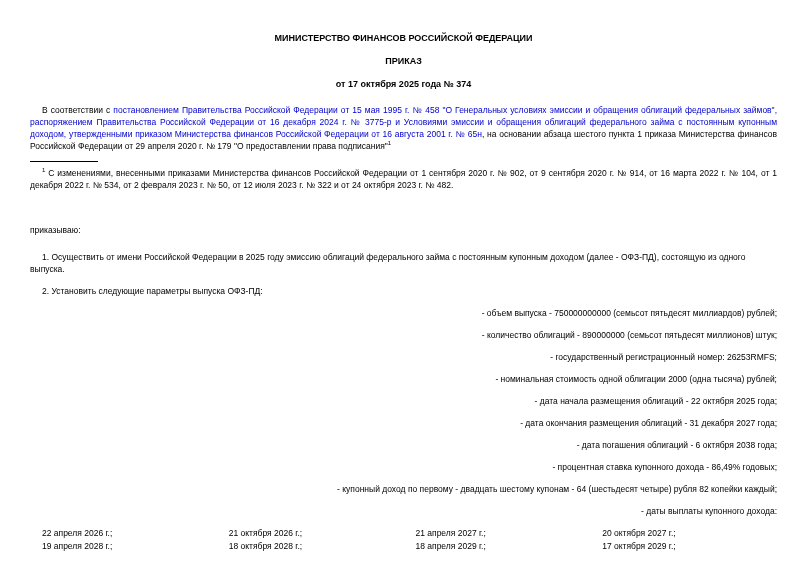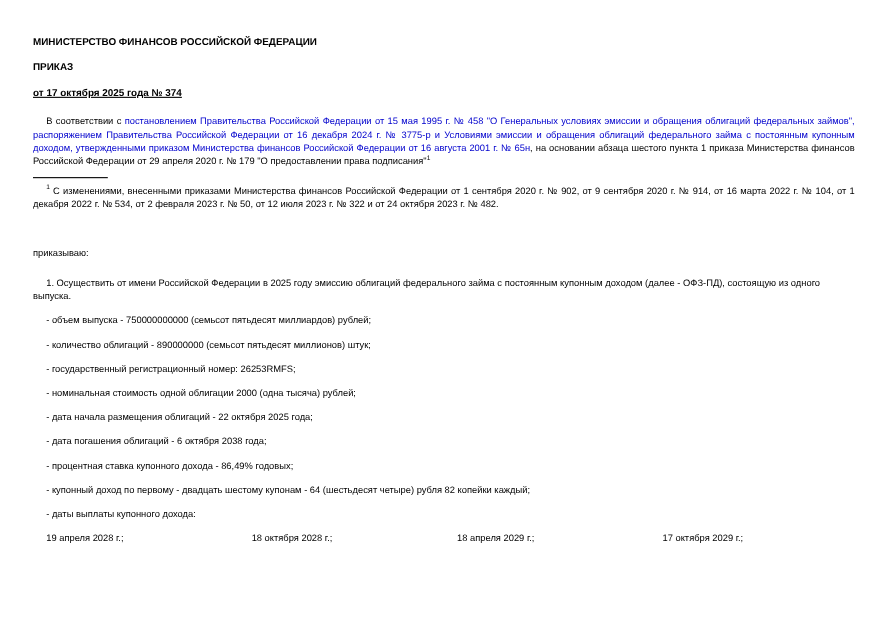--- a/index.html
+++ b/index.html
@@ -4,24 +4,24 @@
 <style>
   html, body { margin: 0; padding: 0; background: #ffffff; }
   body {
     width: 807px; height: 571px;
     font-family: "Liberation Sans", sans-serif;
     color: #000000;
     overflow: hidden;
   }
   .page { padding: 33px 30px 0 30px; }
 
-  .centered { font-weight: bold; font-size: 9px; line-height: 10px; }
+  .centered { text-align: center; font-weight: bold; font-size: 9px; line-height: 10px; }
   .ministry   { margin: 0 0 13px 0; }
   .order-word { margin: 0 0 13px 0; }
-  .order-date { margin: 0 0 15px 0; text-decoration: underline; }
+  .order-date { margin: 0 0 15px 0; }
   .doc-title  { margin: 0 0 27px 0; }
 
   p { margin: 0; }
   .body-text {
     font-size: 8.5px;
     line-height: 12px;
   }
   .preamble {
     text-align: justify;
     text-indent: 12px;
@@ -37,21 +37,21 @@
   .footnote {
     text-align: justify;
     text-indent: 12px;
     font-size: 8.5px;
     line-height: 12px;
     margin-bottom: 33px;
   }
 
   .lead { margin-bottom: 15px; }
   .num-item { text-indent: 12px; margin-bottom: 10px; }
-  .param-item { padding-left: 12px; margin-bottom: 10px; }
+  .param-item { padding-left: 12px; margin-bottom: 10px; text-align: right; }
 
   .dates-table {
     width: 100%;
     border-collapse: collapse;
     margin-top: 9px;
     table-layout: fixed;
   }
   .dates-table td {
     font-size: 8.5px;
     line-height: 13px;
@@ -74,33 +74,41 @@
   <p class="body-text preamble"><span>В соответствии с </span><span class="link" style="color: rgb(0, 0, 205);">постановлением Правительства Российской Федерации от 15 мая 1995 г. № 458 "О Генеральных условиях эмиссии и обращения облигаций федеральных займов", распоряжением Правительства Российской Федерации от 16 декабря 2024 г. № 3775-р и Условиями эмиссии и обращения облигаций федерального займа с постоянным купонным доходом, утвержденными приказом Министерства финансов Российской Федерации от 16 августа 2001 г. № 65н</span><span>, на основании абзаца шестого пункта 1 приказа Министерства финансов Российской Федерации от 29 апреля 2020 г. № 179 "О предоставлении права подписания"</span><sup class="fn-ref">1</sup></p>
 
   <div class="footnote-divider"></div>
 
   <p class="footnote"><sup class="fn-ref">1</sup><span> С изменениями, внесенными приказами Министерства финансов Российской Федерации от 1 сентября 2020 г. № 902, от 9 сентября 2020 г. № 914, от 16 марта 2022 г. № 104, от 1 декабря 2022 г. № 534, от 2 февраля 2023 г. № 50, от 12 июля 2023 г. № 322 и от 24 октября 2023 г. № 482.</span></p>
 
   <p class="body-text lead">приказываю:</p>
 
   <p class="body-text num-item">1. Осуществить от имени Российской Федерации в 2025 году эмиссию облигаций федерального займа с постоянным купонным доходом (далее - ОФЗ-ПД), состоящую из одного выпуска.</p>
 
+  <p class="body-text num-item">2. Установить следующие параметры выпуска ОФЗ-ПД:</p>
 
   <p class="body-text param-item">- объем выпуска - 750000000000 (семьсот пятьдесят миллиардов) рублей;</p>
   <p class="body-text param-item">- количество облигаций - 890000000 (семьсот пятьдесят миллионов) штук;</p>
   <p class="body-text param-item">- государственный регистрационный номер: 26253RMFS;</p>
   <p class="body-text param-item">- номинальная стоимость одной облигации 2000 (одна тысяча) рублей;</p>
   <p class="body-text param-item">- дата начала размещения облигаций - 22 октября 2025 года;</p>
+  <p class="body-text param-item">- дата окончания размещения облигаций - 31 декабря 2027 года;</p>
   <p class="body-text param-item">- дата погашения облигаций - 6 октября 2038 года;</p>
   <p class="body-text param-item">- процентная ставка купонного дохода - 86,49% годовых;</p>
   <p class="body-text param-item">- купонный доход по первому - двадцать шестому купонам - 64 (шестьдесят четыре) рубля 82 копейки каждый;</p>
   <p class="body-text param-item">- даты выплаты купонного дохода:</p>
 
   <table class="dates-table">
     <tbody>
+        <tr>
+      <td>22 апреля 2026 г.;</td>
+      <td>21 октября 2026 г.;</td>
+      <td>21 апреля 2027 г.;</td>
+      <td>20 октября 2027 г.;</td>
+    </tr>
     <tr>
       <td>19 апреля 2028 г.;</td>
       <td>18 октября 2028 г.;</td>
       <td>18 апреля 2029 г.;</td>
       <td>17 октября 2029 г.;</td>
     </tr>
   </tbody>
     </table>
 
 </div>

